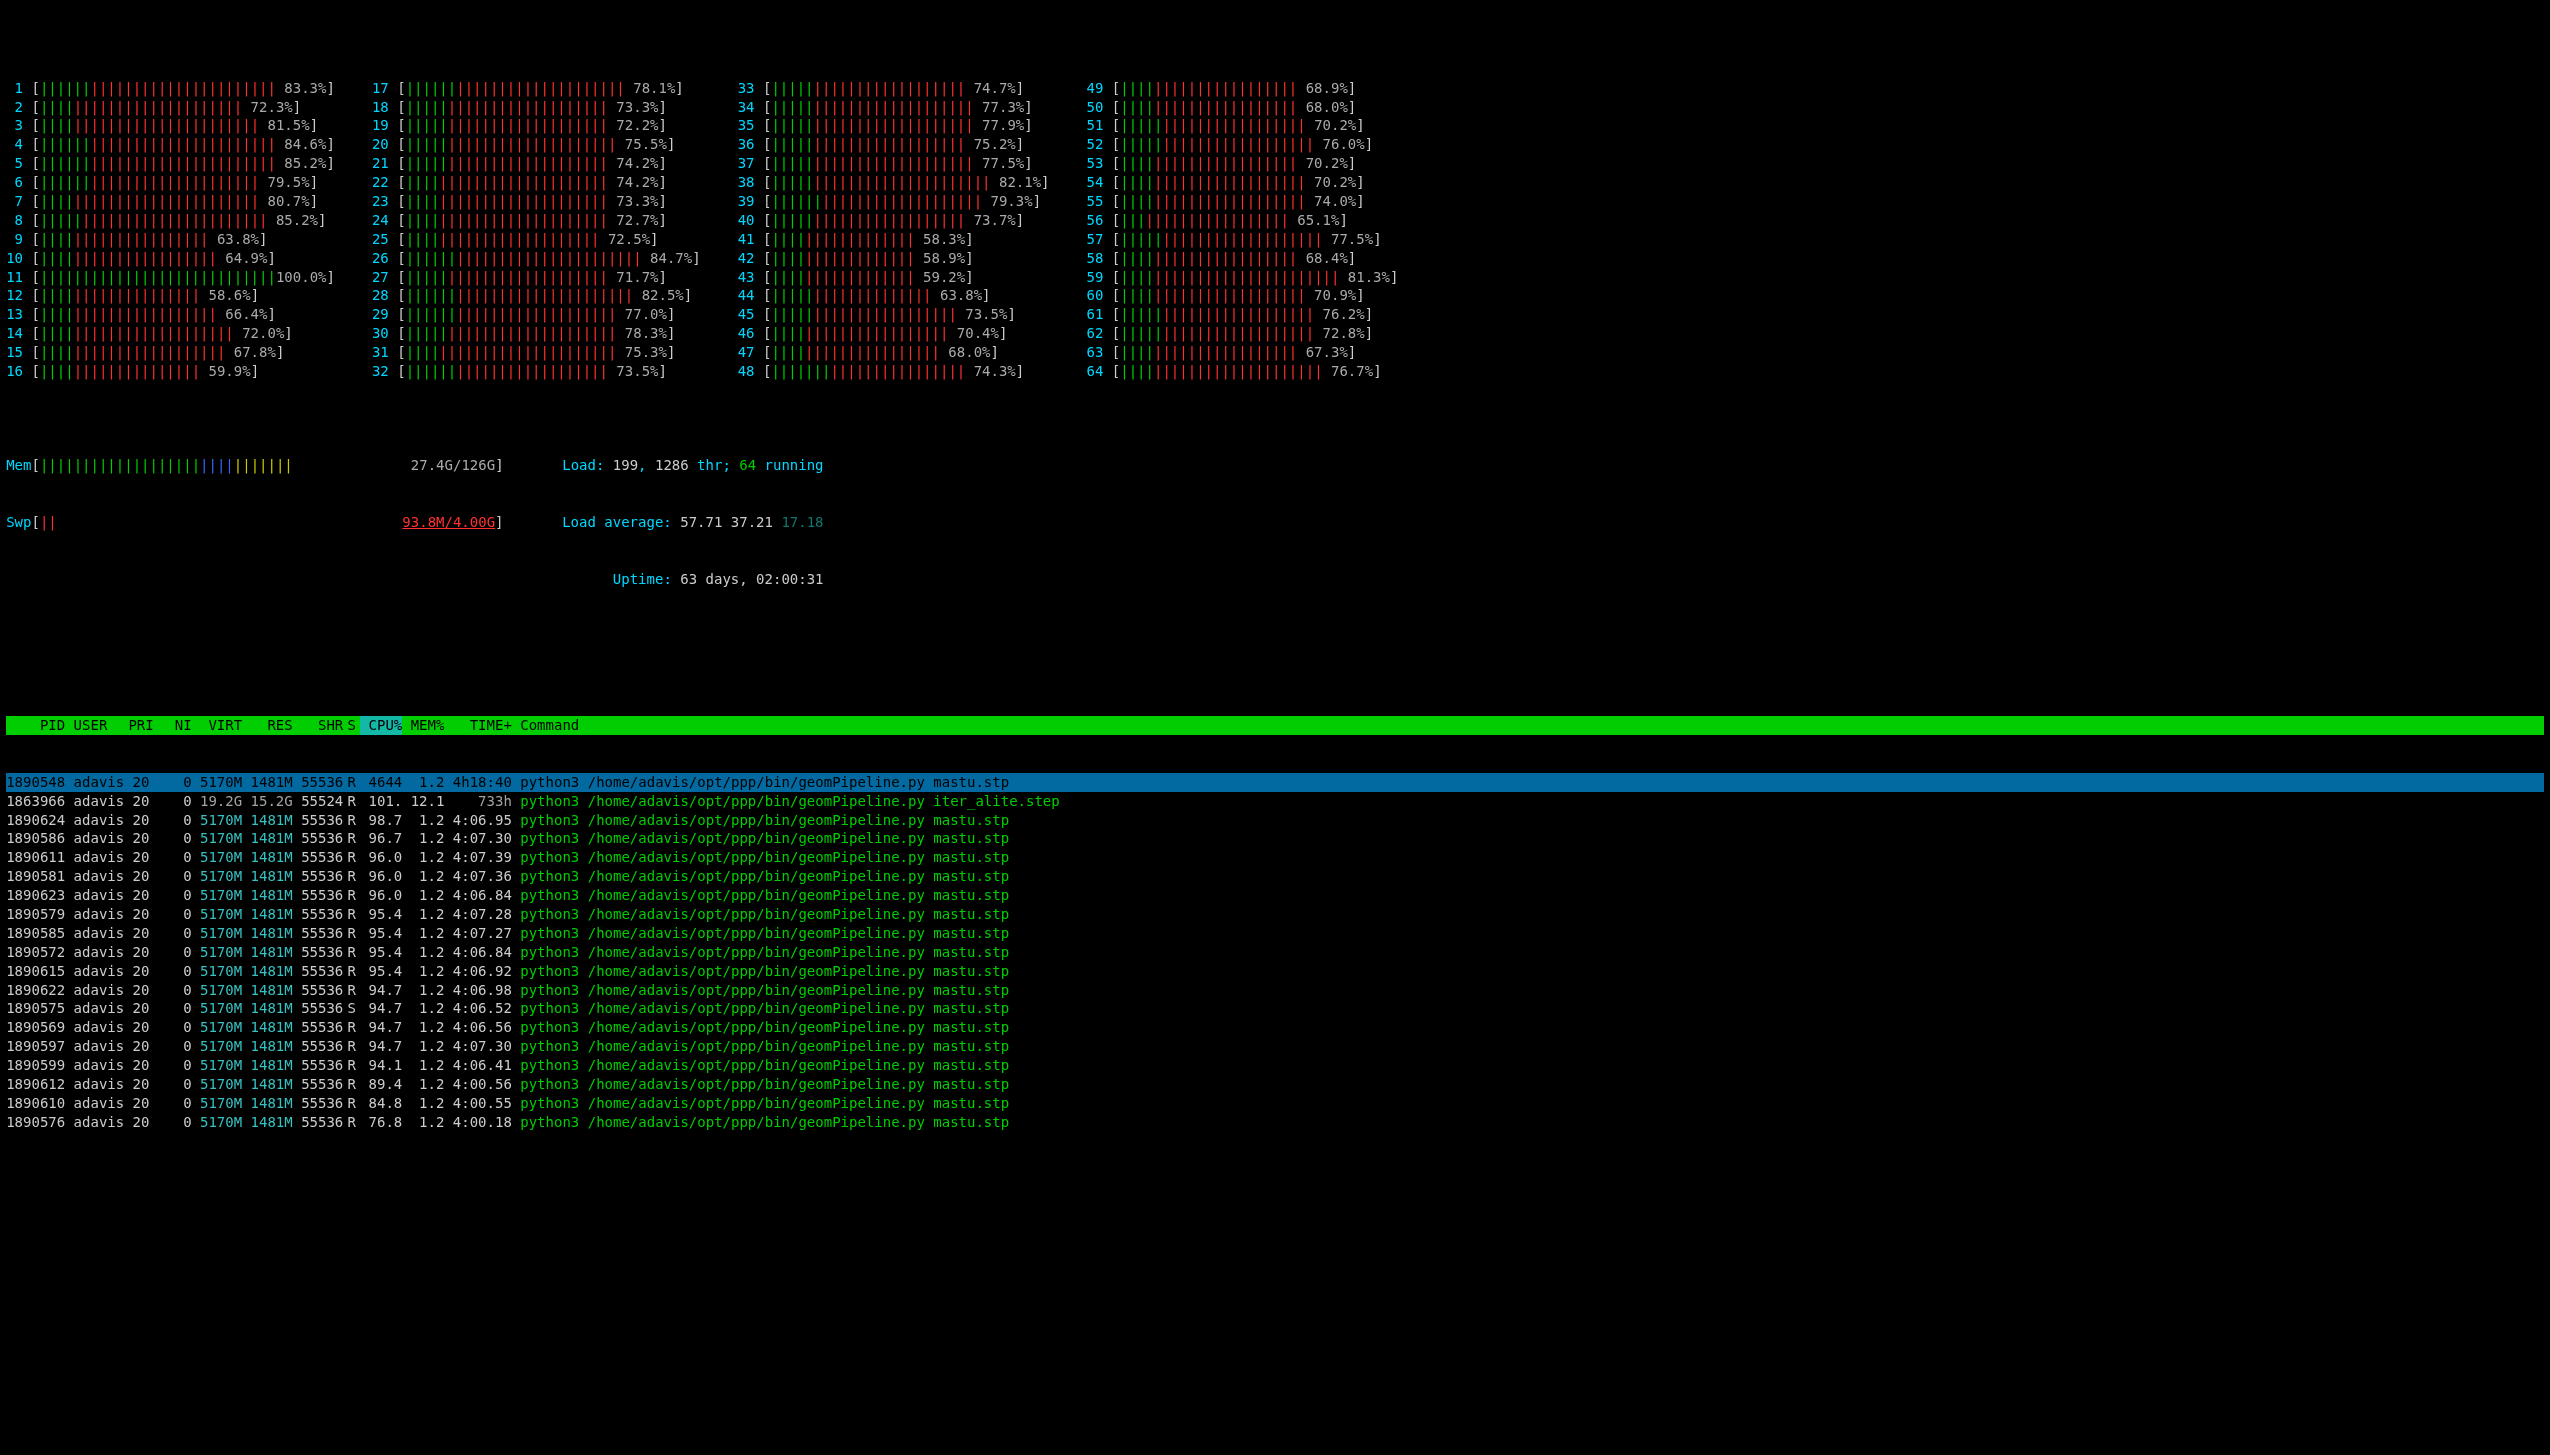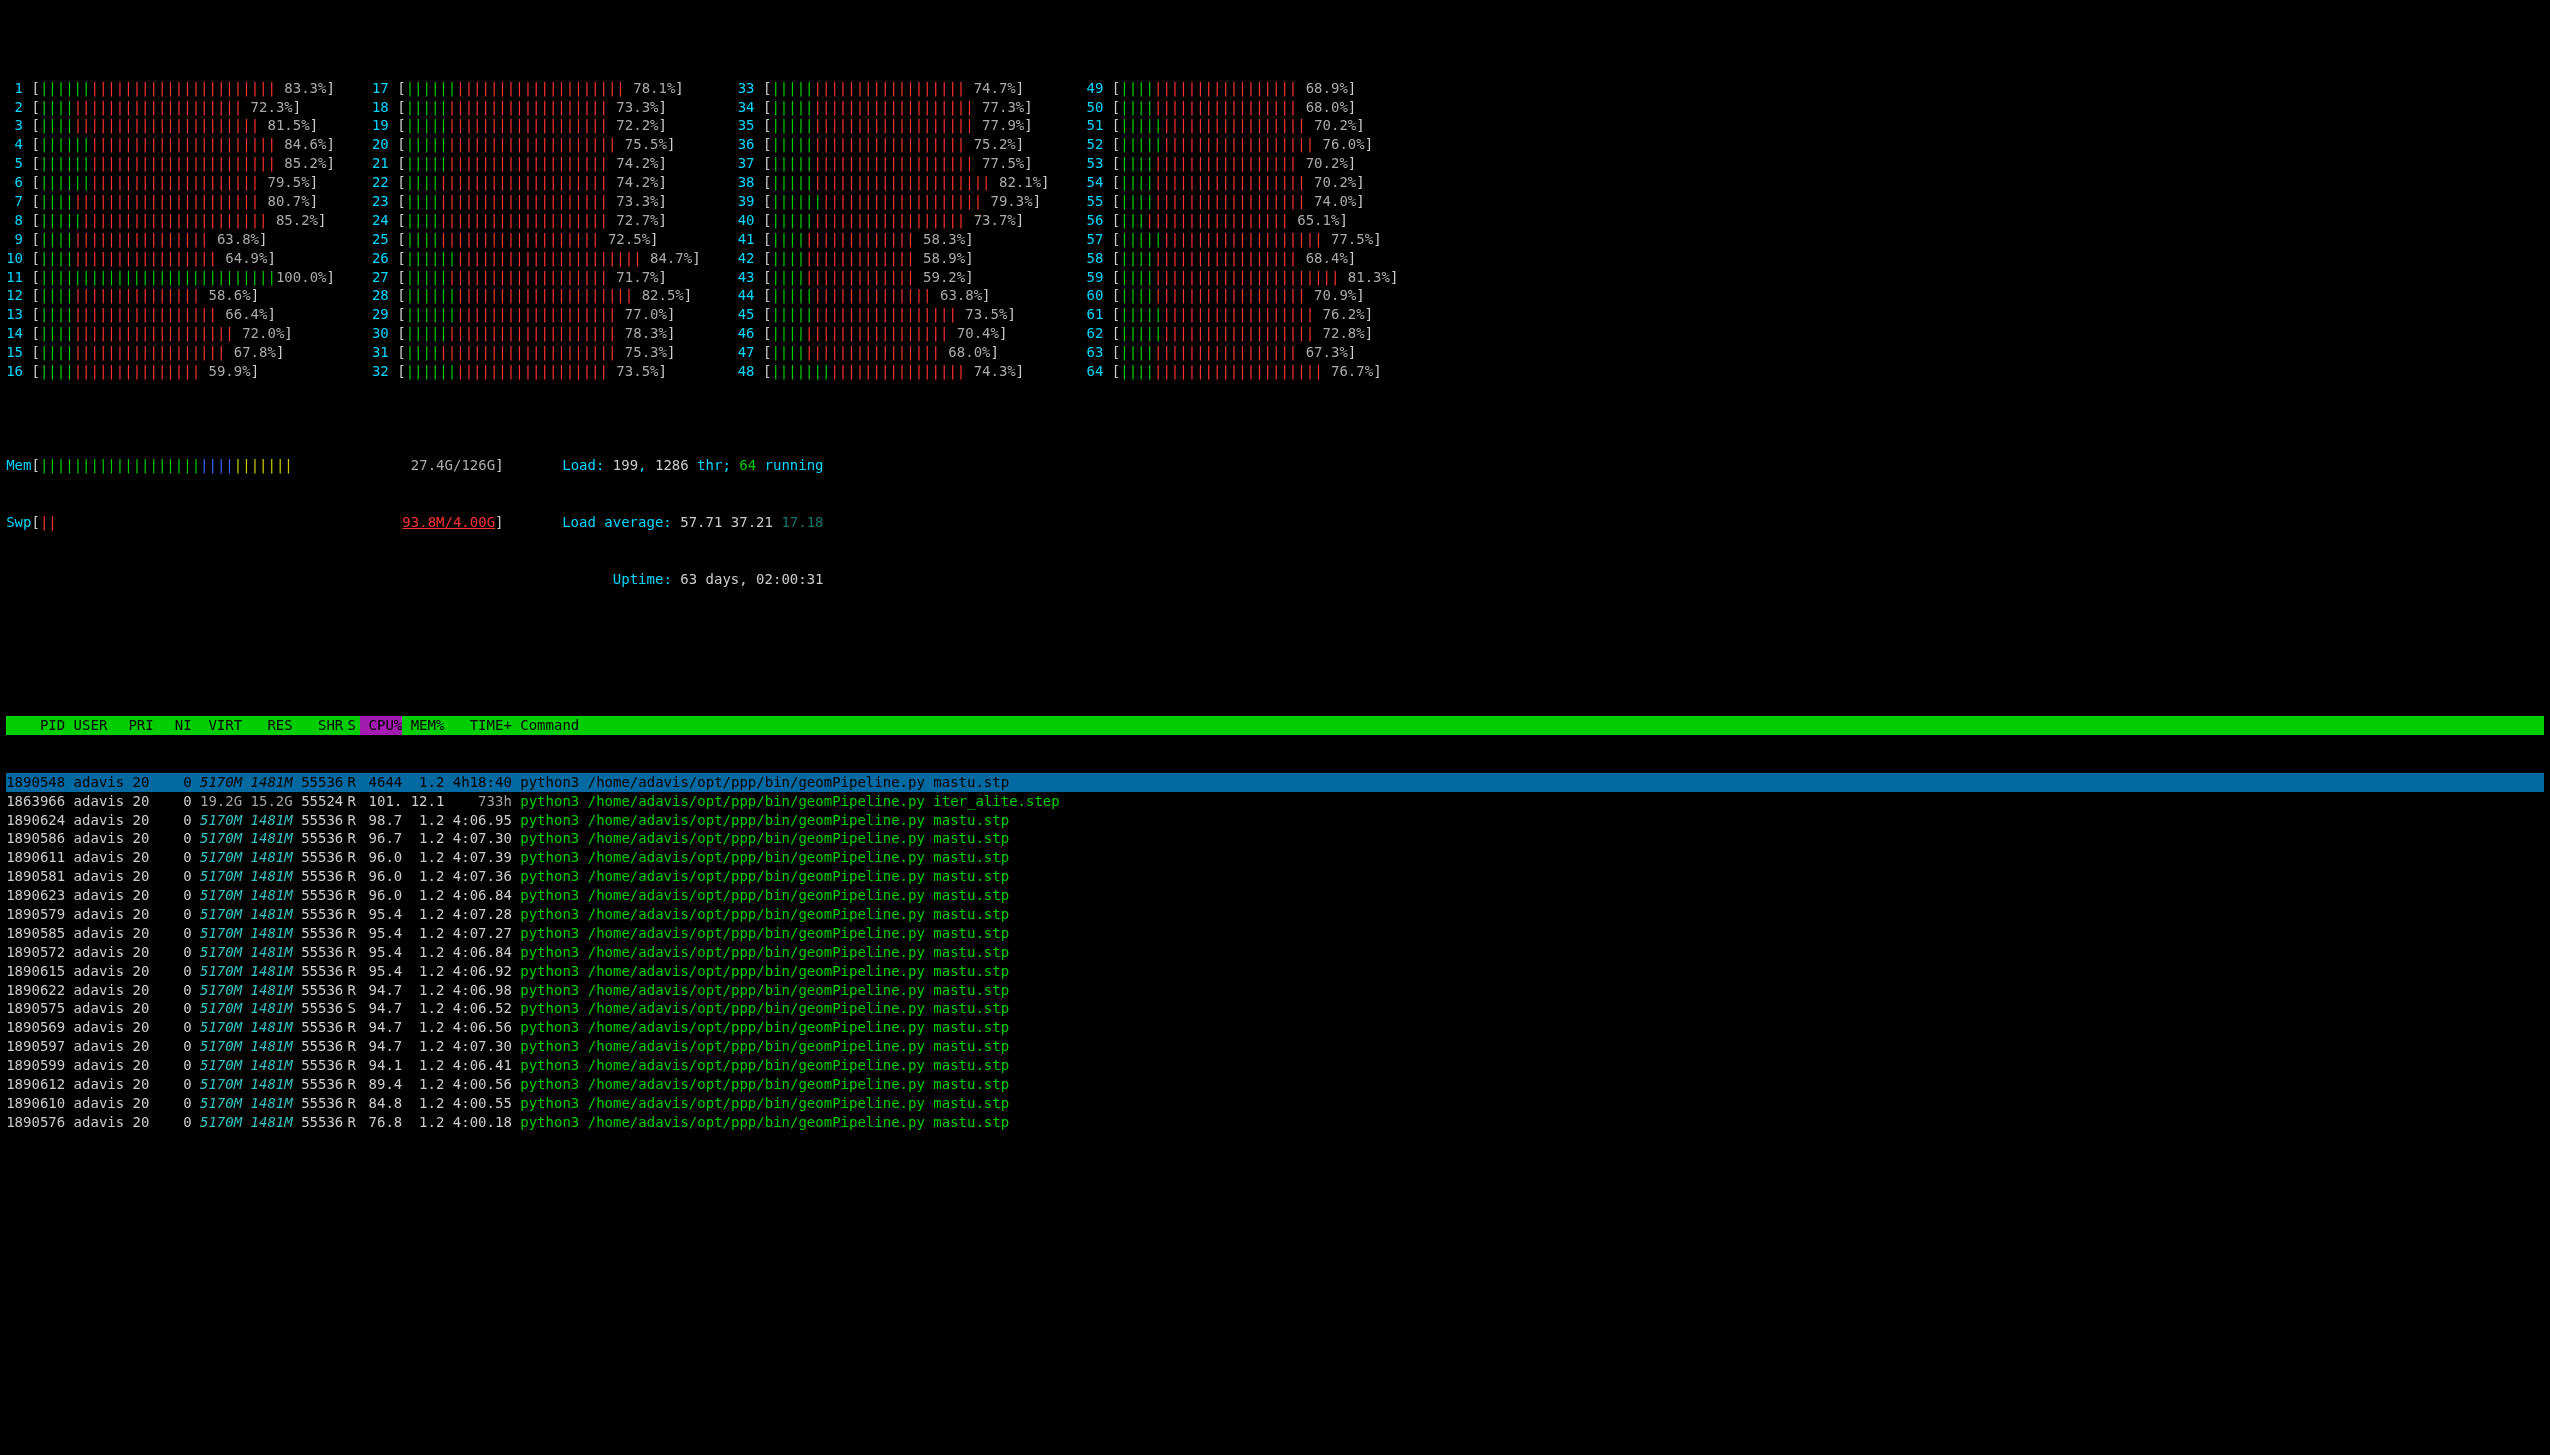--- a/index.html
+++ b/index.html
@@ -27,36 +27,36 @@
   .swp-val { color: #ff3030; text-decoration: underline; }
   .tasks { color: #00d7ff; }
   .tasks .w { color: #ccc; }
   .tasks .g { color: #00ce00; }
   .tasks .y { color: #ccc; }
   .header-row {
     background: #00ce00;
     color: #000;
     display: flex;
   }
-  .header-row .sort { background: #a21caf; }
+  .header-row .sort { background: #14b8a6; }
   .proc-row { display: flex; color:#ccc; }
   .proc-row.selected { background: #0369a1; color: #000; }
   .c-pid  { width: 7ch; text-align: right; }
   .c-user { width: 7ch; padding-left: 1ch; }
   .c-pri  { width: 4ch; text-align: center; }
   .c-ni   { width: 4ch; text-align: right; }
   .c-virt { width: 6ch; text-align: right; }
   .c-res  { width: 6ch; text-align: right; }
   .c-shr  { width: 6ch; text-align: right; }
   .c-s    { width: 2ch; text-align: center; }
   .c-cpu  { width: 5ch; text-align: right; }
   .c-mem  { width: 5ch; text-align: right; }
   .c-time { width: 8ch; text-align: right; }
   .c-cmd  { padding-left: 1ch; }
-  .proc-row .cyan { color: #36c2c2; font-style: italic; }
+  .proc-row .cyan { color: #36c2c2; }
   .proc-row .red  { color: #a3a3a3; }
   .proc-row .green{ color: #00ce00; }
   .proc-row.selected .cyan,
   .proc-row.selected .red,
   .proc-row.selected .white,
   .proc-row.selected .green { color: #000; }
   .mid-row { display:flex;text-align:right; }
   .mid-left { width: 556px; }
   .mid-right { }
 </style>

